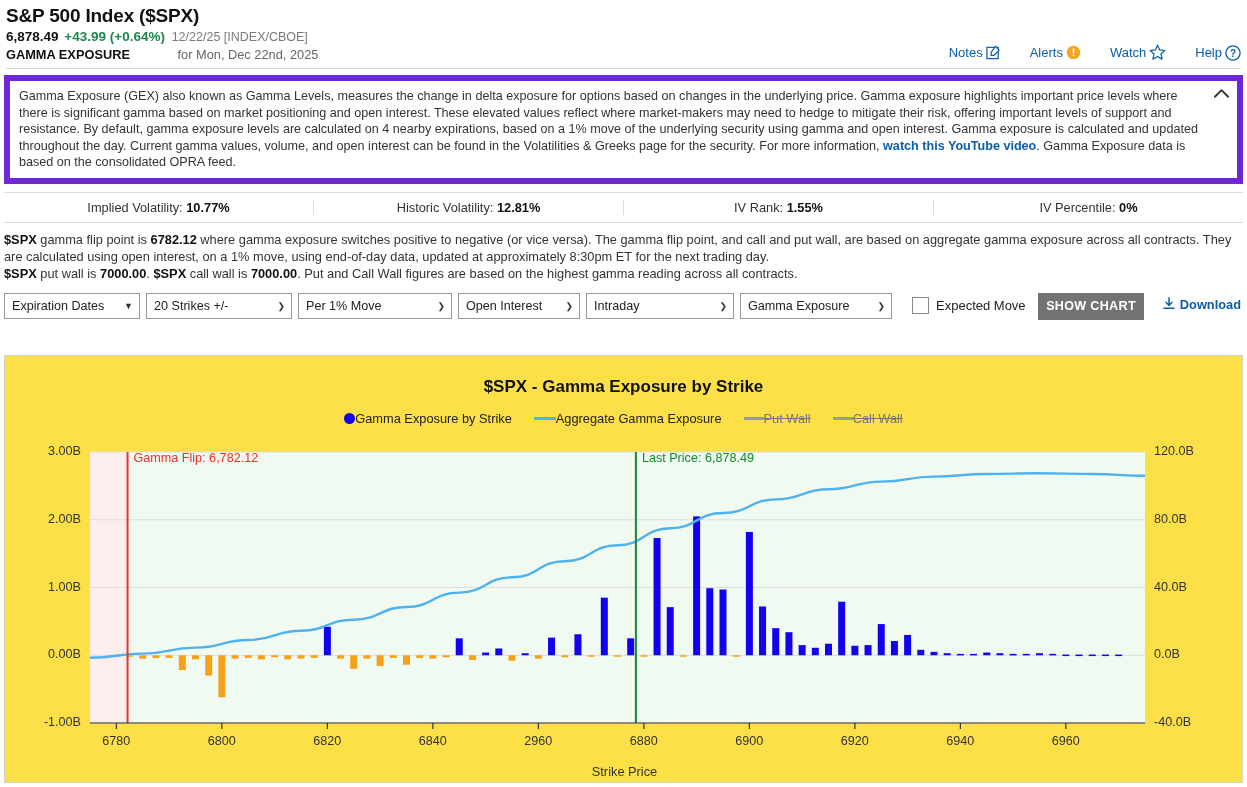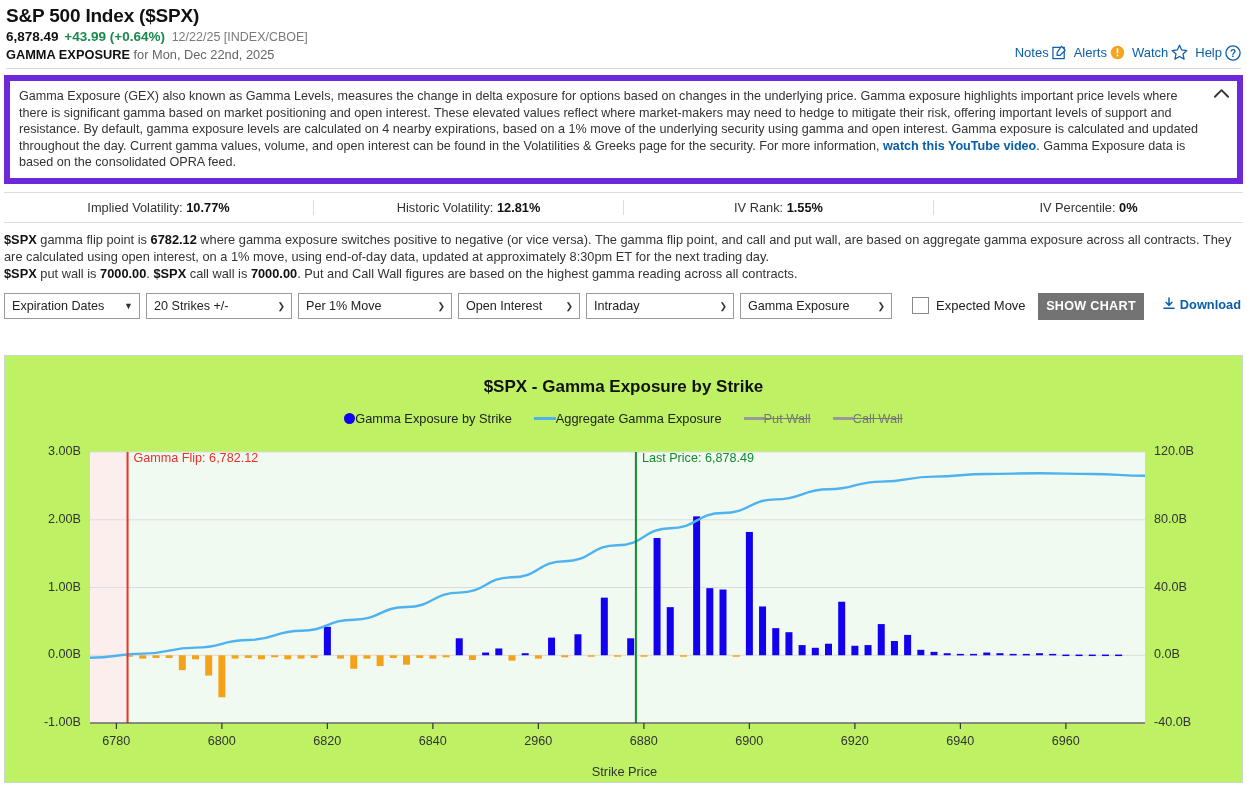--- a/index.html
+++ b/index.html
@@ -14,23 +14,23 @@
 
   
   .hdr { padding:4px 6px 0 6px; }
   .sym-title { font-size:19px; font-weight:bold; color:#111; letter-spacing:-0.2px; margin:1px 0 2px 0;}
   .quote-row { font-size:13.5px; margin-bottom:3px; }
   .quote-last { font-weight:bold; color:#111; }
   .quote-chg { font-weight:bold; color:#1a8a4c; margin-left:2px;}
   .quote-meta { color:#7a7a7a; margin-left:3px; font-size:12.5px;}
   .sub-row { font-size:12.8px; color:#444; }
   .sub-row b { color:#111; }
-  .sub-row .sub-rest { color:#666; font-weight:normal; }
-
-  .hdr-links { position:absolute; right:6px; top:44px; display:flex; align-items:center; gap:7px; font-size:13px;}
+  .sub-row .sub-rest { color:#666; font-weight:normal;margin-left:44px; }
+
+  .hdr-links { position:absolute; right:6px; top:44px; display:flex; align-items:center; gap:29px; font-size:13px;}
   .hdr-link { color:#0b5ea8; display:flex; align-items:center; gap:3px; cursor:pointer; }
   .ico { display:inline-flex; align-items:center; justify-content:center;}
 
   .rule { border-bottom:1px solid #d8d8d8; margin:6px 0 0 0; }
 
   
   .descbox { position:relative; border:6px solid #6d28d9; margin:6px 4px 0 4px; padding:7px 30px 7px 9px;
              font-size:12.6px; line-height:16.5px; color:#333; }
   .descbox a { color:#0b5ea8; font-weight:bold; text-decoration:none;}
   .collapse { position:absolute; right:7px; top:6px; cursor:pointer; color:#333; }
@@ -58,21 +58,21 @@
   .cbox { width:17px; height:17px; border:1px solid #8a8a8a; background:#fff; cursor:pointer;}
   .cblabel { font-size:13px; color:#222;}
   .showchart { position:absolute; left:1034px; top:0; height:27px; background:#737373; color:#fff;
                font-weight:bold; font-size:12.6px; letter-spacing:0.3px; display:flex; align-items:center;
                justify-content:center; width:106px; cursor:pointer;}
   .dlbtn { position:absolute; right:2px; top:4px; color:#0b5ea8; font-weight:bold; font-size:12.8px;
            display:flex; align-items:center; gap:4px; cursor:pointer;}
 
   
   .chartpanel { position:absolute; left:4px; top:355px; width:1239px; height:428px;
-                border:1px solid #c9d9c9; background:#bef264; }
+                border:1px solid #c9d9c9; background:#fde047; }
   .chart-title { text-align:center; font-size:17px; font-weight:bold; color:#111; margin-top:21px; }
   .legend { display:flex; justify-content:center; align-items:center; gap:22px; margin-top:14px; font-size:12.8px;}
   .lg { display:flex; align-items:center; cursor:pointer; color:#222;}
   .lg-dot { width:11px; height:11px; border-radius:50%; background:#1200ef; }
   .lg-line { width:22px; height:3px; background:#4db2ef;}
   .lg-gray { width:20px; height:3px; background:#999;}
   .lg-off { color:#777; text-decoration:line-through; }
 
   
   .plot { position:absolute; left:0; top:0; width:1239px; height:428px; pointer-events:none;}

